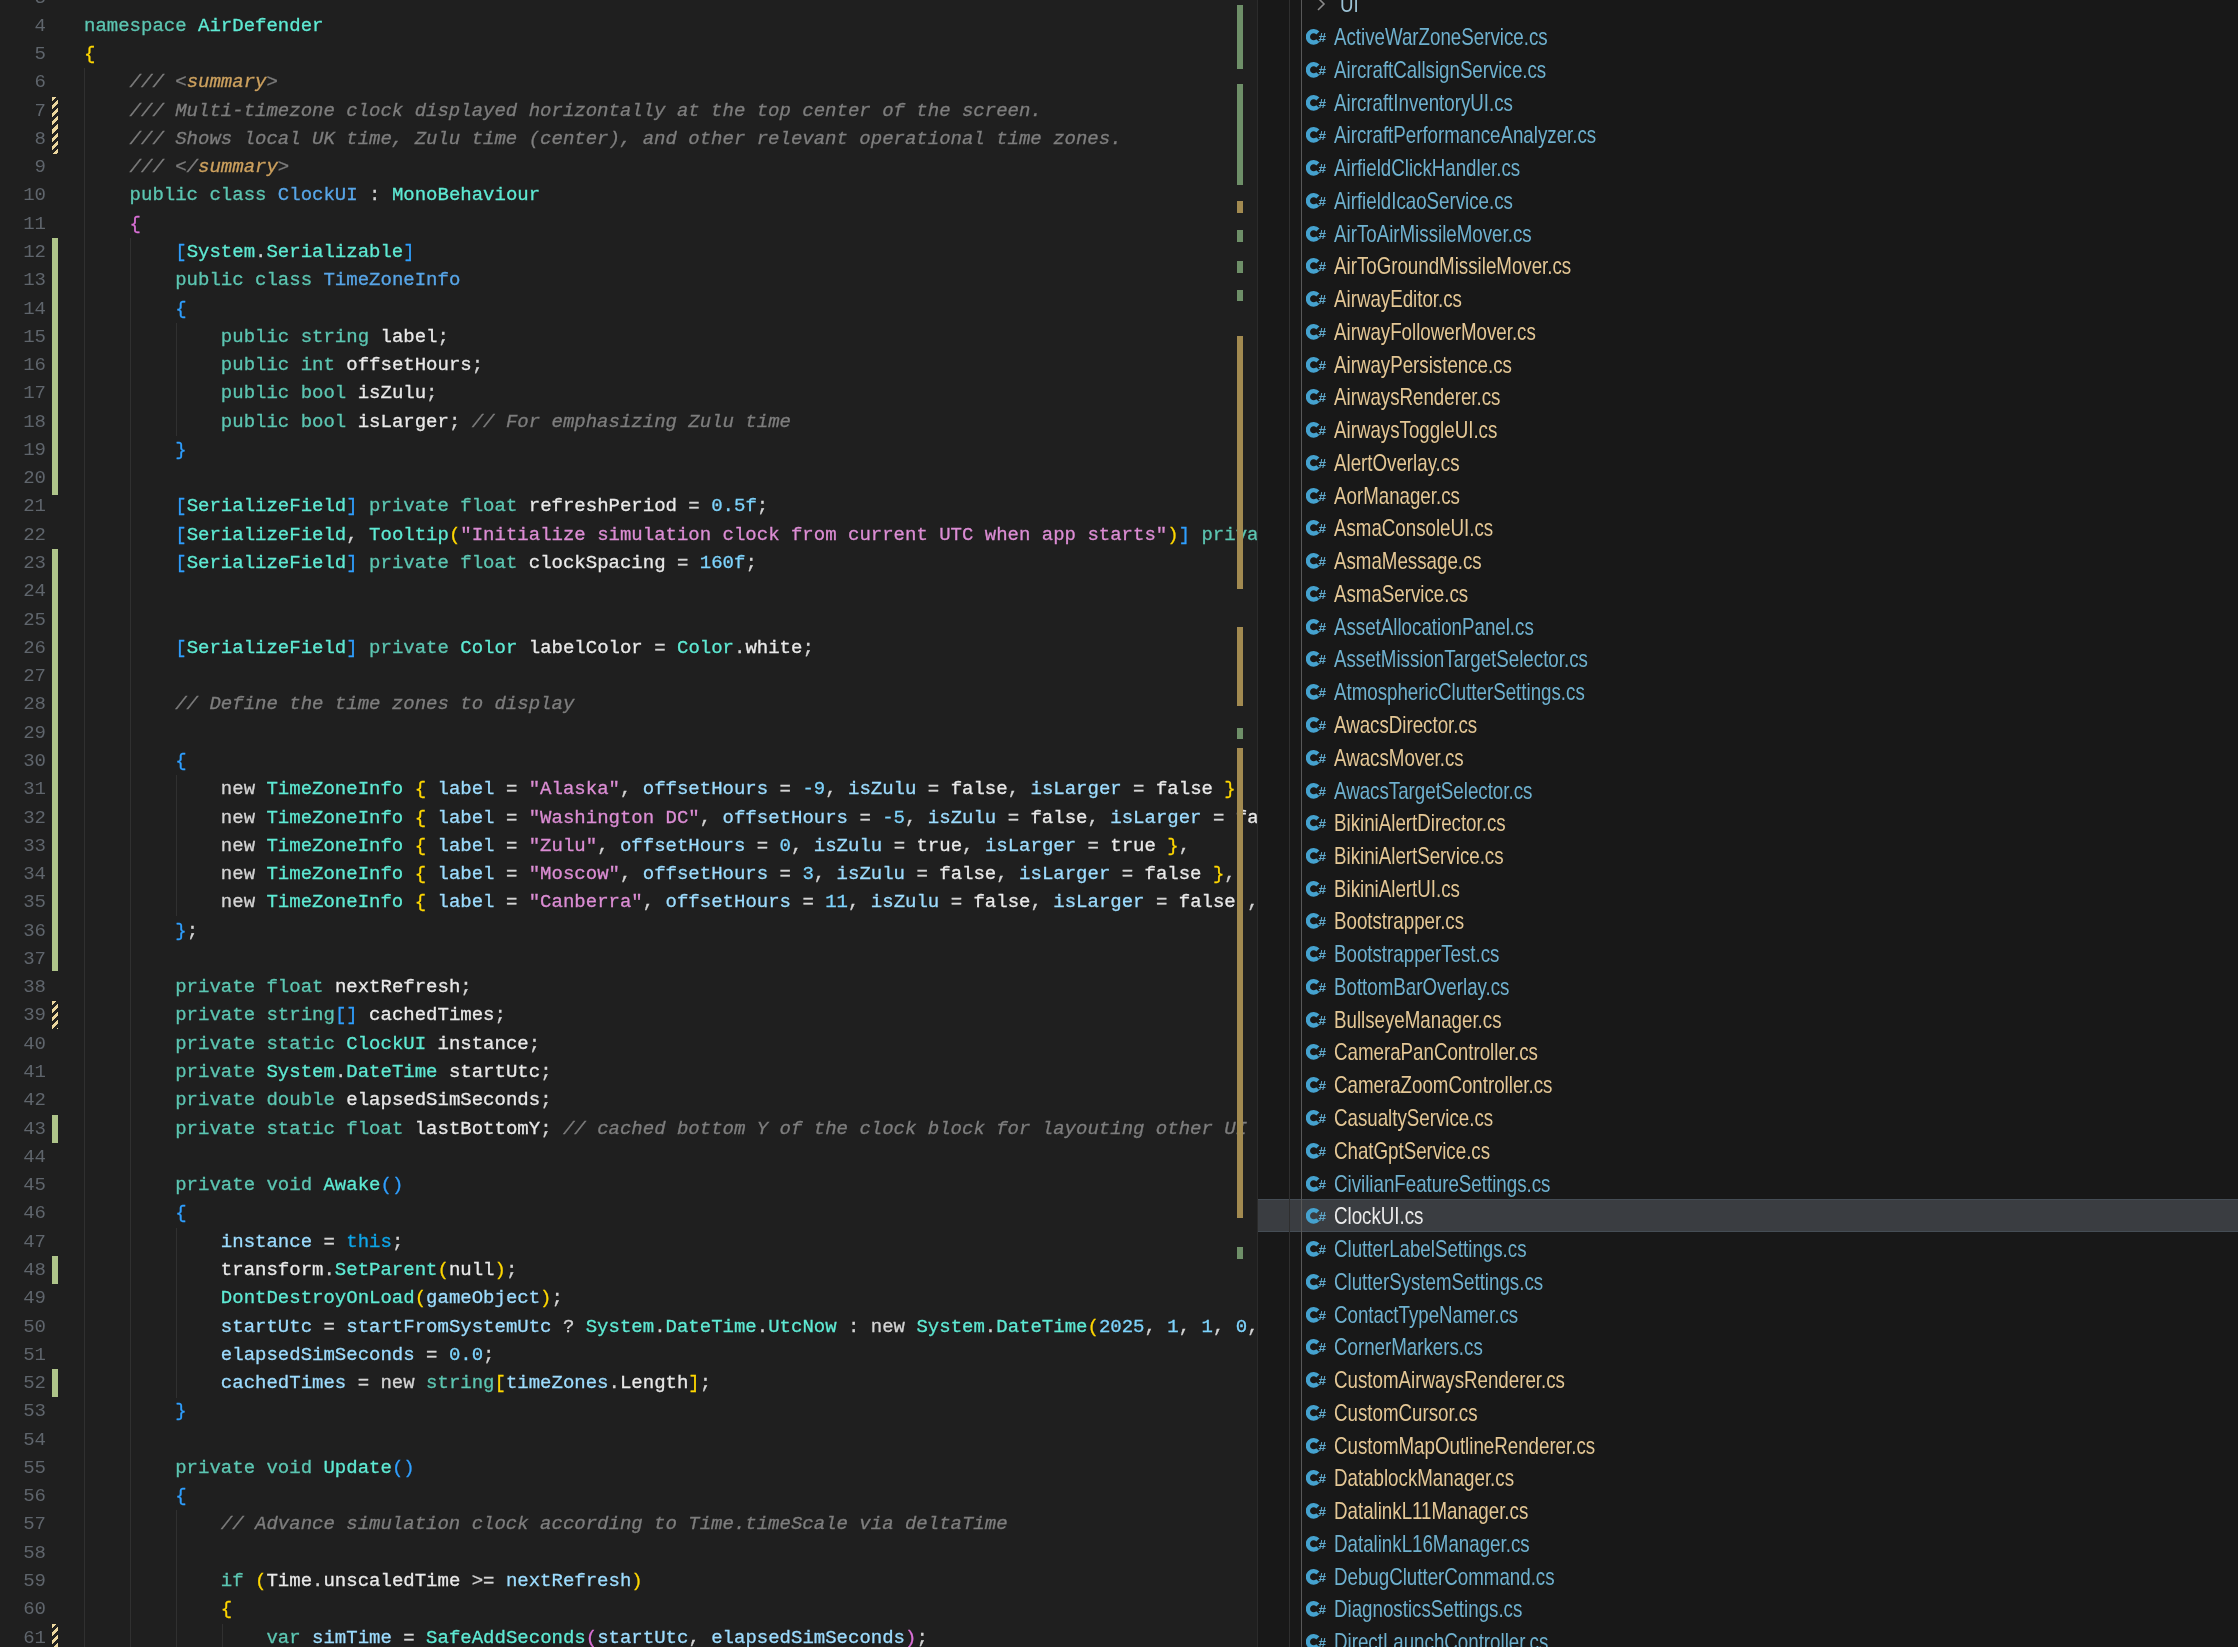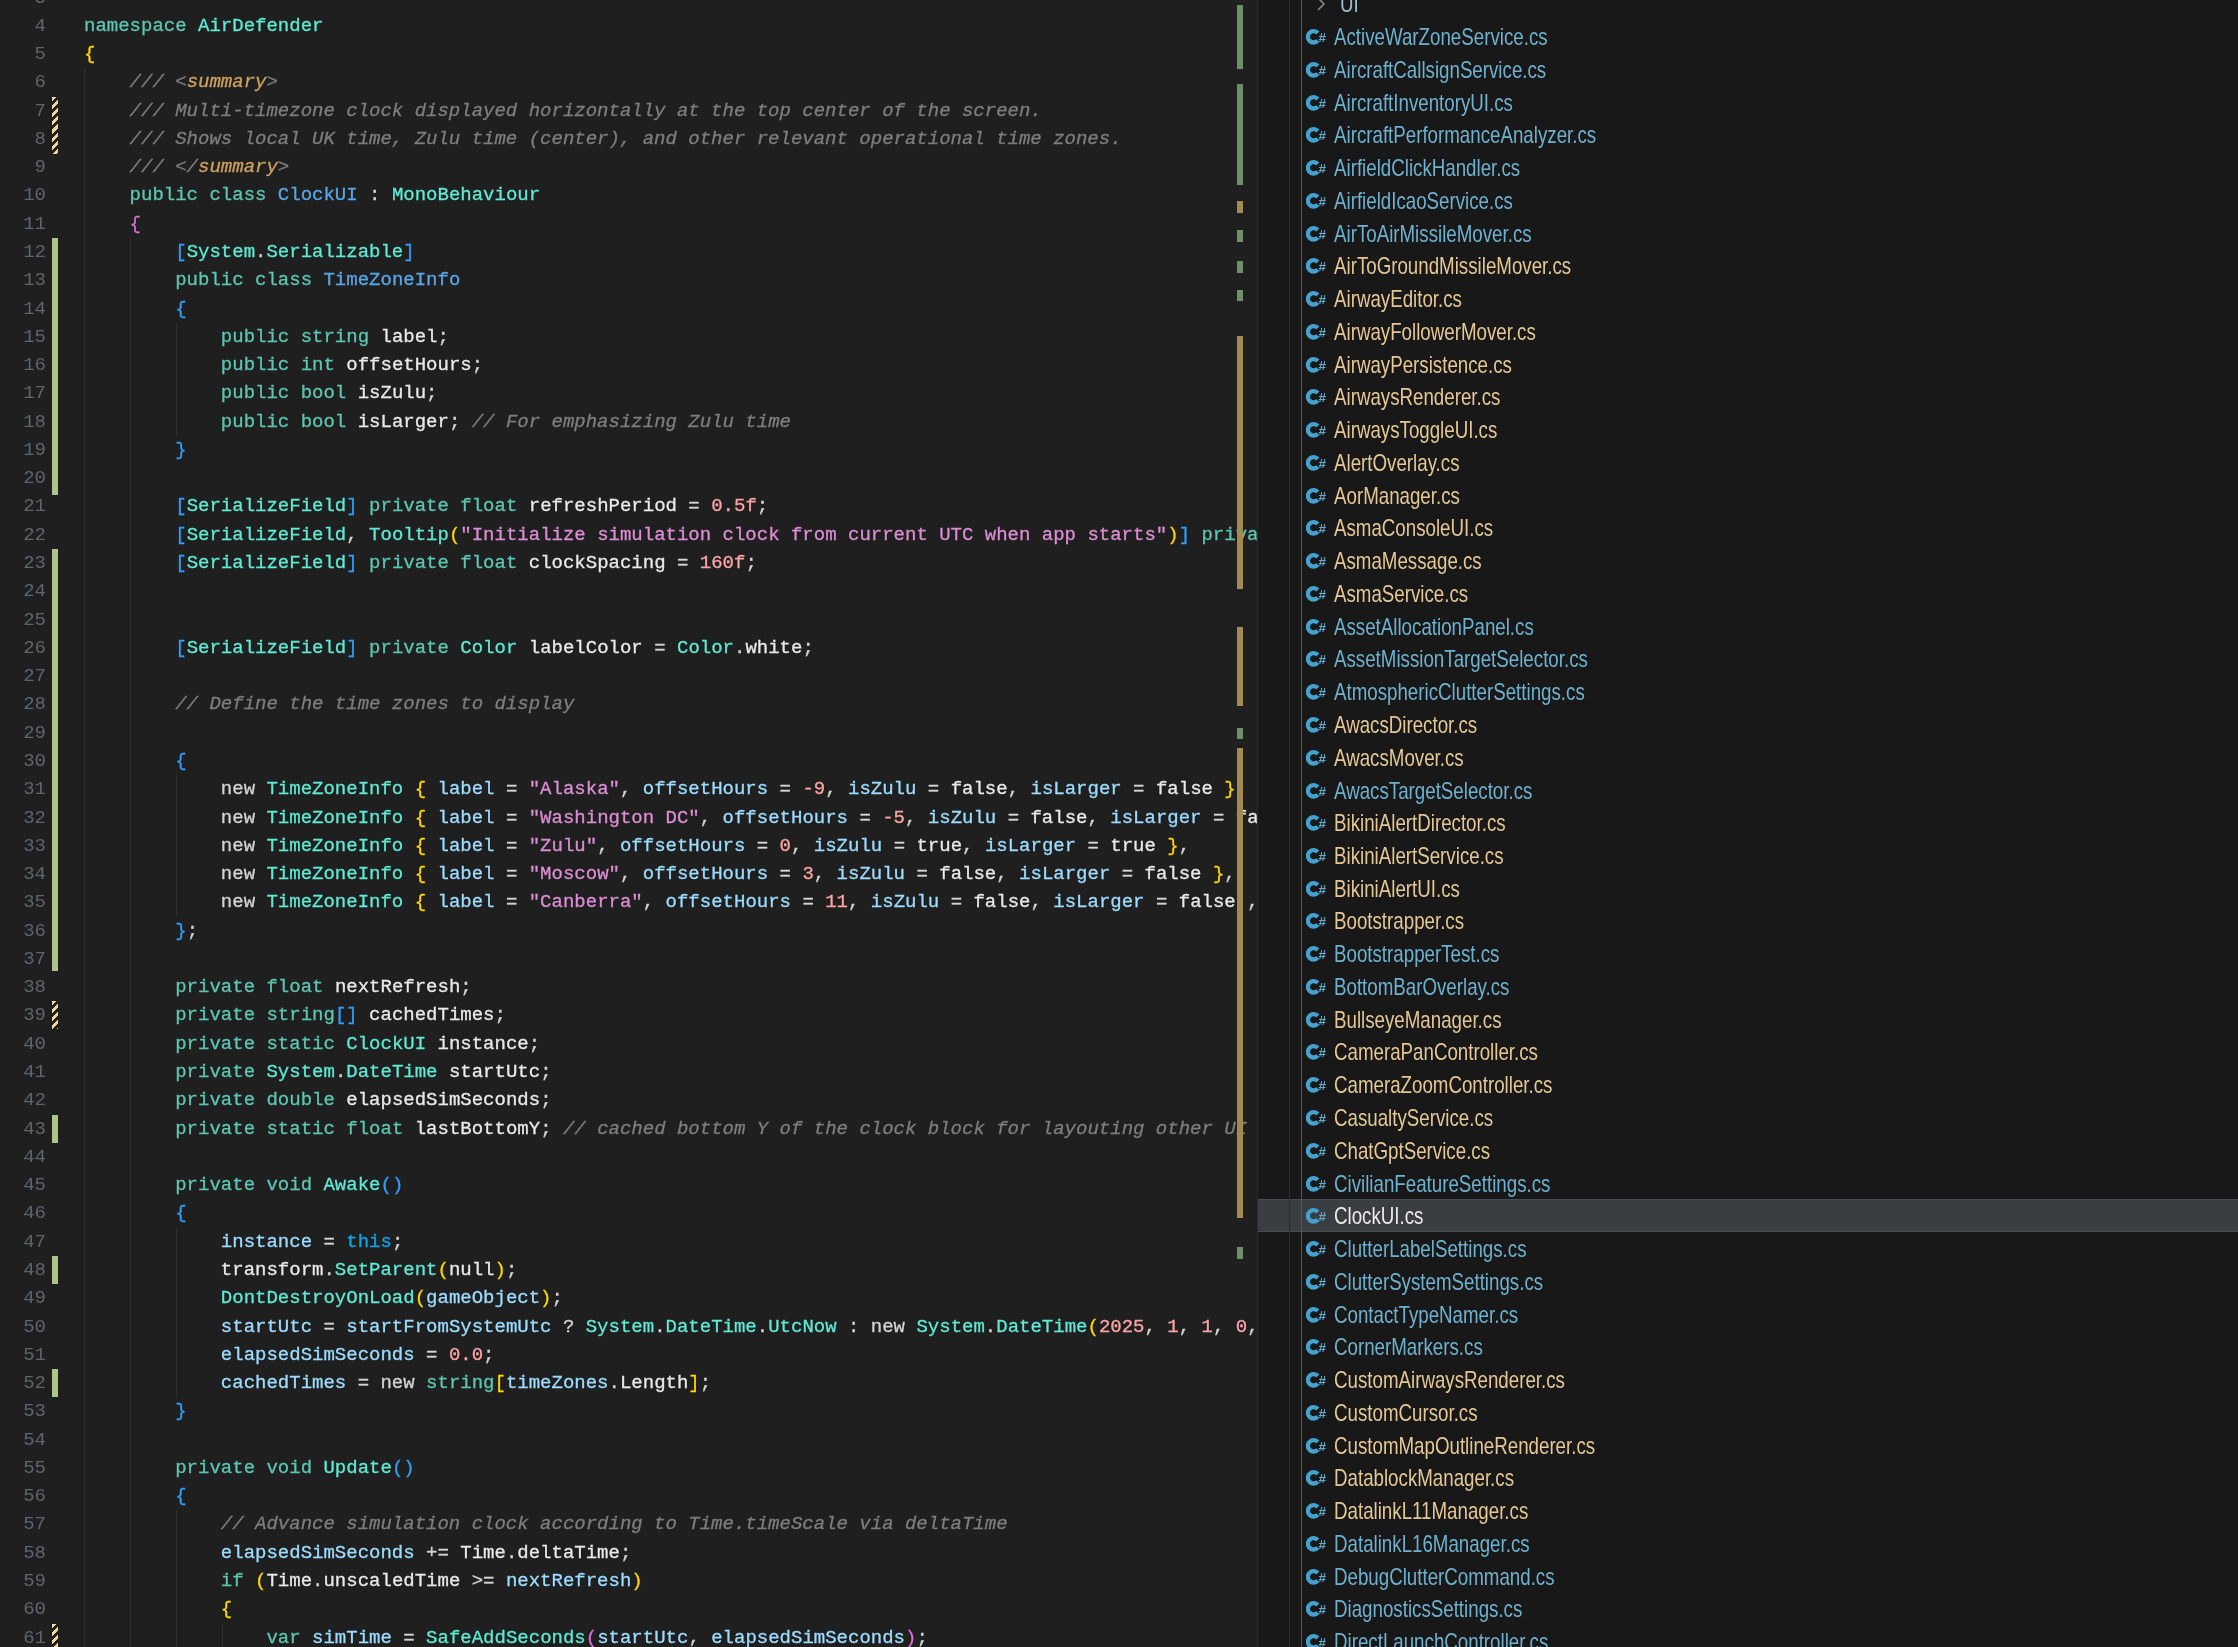--- a/index.html
+++ b/index.html
@@ -2,21 +2,21 @@
 <html><head><meta charset="utf-8"><style>
 *{margin:0;padding:0;box-sizing:border-box}
 html,body{width:2239px;height:1648px;overflow:hidden;background:#1f1f1f}
 body{will-change:transform}
 #ed{position:absolute;left:0;top:0;width:1257px;height:1648px;overflow:hidden;background:#1f1f1f}
 .line,.ln{position:absolute;white-space:pre;font:19px/28px "Liberation Mono",monospace;color:#d4d4d4}
 .ln{width:46px;text-align:right;color:#5f656c}
 i{font-style:normal}
 .line{-webkit-text-stroke:0.3px}
 .k{color:#5cc6b2}.t{color:#5eead4}.d{color:#58a6e8}.v{color:#9cdcfe}.w{color:#e9e9e9}
-.n{color:#fca5a5}.s{color:#dc8dd4}.th{color:#0ea5e9}
+.n{color:#7dd3fc}.s{color:#dc8dd4}.th{color:#0ea5e9}
 .c,.dt{font-style:italic}.c{color:#7e7e7e}.dt{color:#cda15e}
 .b1{color:#ffd700}.b2{color:#da70d6}.b3{color:#2f9fff}
 .guide{position:absolute;width:1px;background:#303030}
 .gut{position:absolute;left:52px;width:6px}
 .add{background:#aec489}
 .mod{background:repeating-linear-gradient(135deg,#ecd79e 0 3px,#22211e 3px 5.8px)}
 .rul{position:absolute;left:1237px;width:6px}
 .rg{background:#6e8f68}.rt{background:#a28a50}
 #sb{position:absolute;left:1257px;top:0;width:982px;height:1648px;background:#181818;border-left:1px solid #2b2b2b}
 .tguide{position:absolute;top:0;bottom:0;width:1px;z-index:3}
@@ -138,21 +138,20 @@
 <div class="ln" style="top:1397px">53</div>
 <div class="line" style="left:84px;top:1397px">        <i class="b3">}</i></div>
 <div class="ln" style="top:1426px">54</div>
 <div class="ln" style="top:1454px">55</div>
 <div class="line" style="left:84px;top:1454px">        <i class="k">private</i> <i class="k">void</i> <i class="t">Update</i><i class="b3">()</i></div>
 <div class="ln" style="top:1482px">56</div>
 <div class="line" style="left:84px;top:1482px">        <i class="b3">{</i></div>
 <div class="ln" style="top:1510px">57</div>
 <div class="line" style="left:84px;top:1510px">            <i class="c">// Advance simulation clock according to Time.timeScale via deltaTime</i></div>
 <div class="ln" style="top:1539px">58</div>
-<div class="line" style="left:84px;top:1539px">            <i class="v">elapsedSimSeconds</i> += <i class="w">Time</i>.<i class="w">deltaTime</i>;</div>
 <div class="ln" style="top:1567px">59</div>
 <div class="line" style="left:84px;top:1567px">            <i class="k">if</i> <i class="b1">(</i><i class="w">Time</i>.<i class="w">unscaledTime</i> &gt;= <i class="v">nextRefresh</i><i class="b1">)</i></div>
 <div class="ln" style="top:1595px">60</div>
 <div class="line" style="left:84px;top:1595px">            <i class="b1">{</i></div>
 <div class="ln" style="top:1624px">61</div>
 <div class="line" style="left:84px;top:1624px">                <i class="k">var</i> <i class="v">simTime</i> = <i class="t">SafeAddSeconds</i><i class="b2">(</i><i class="v">startUtc</i>, <i class="v">elapsedSimSeconds</i><i class="b2">)</i>;</div>
 </div>
 <div class="rul rg" style="top:5px;height:64px"></div>
 <div class="rul rg" style="top:84px;height:101px"></div>
 <div class="rul rt" style="top:201px;height:12px"></div>

